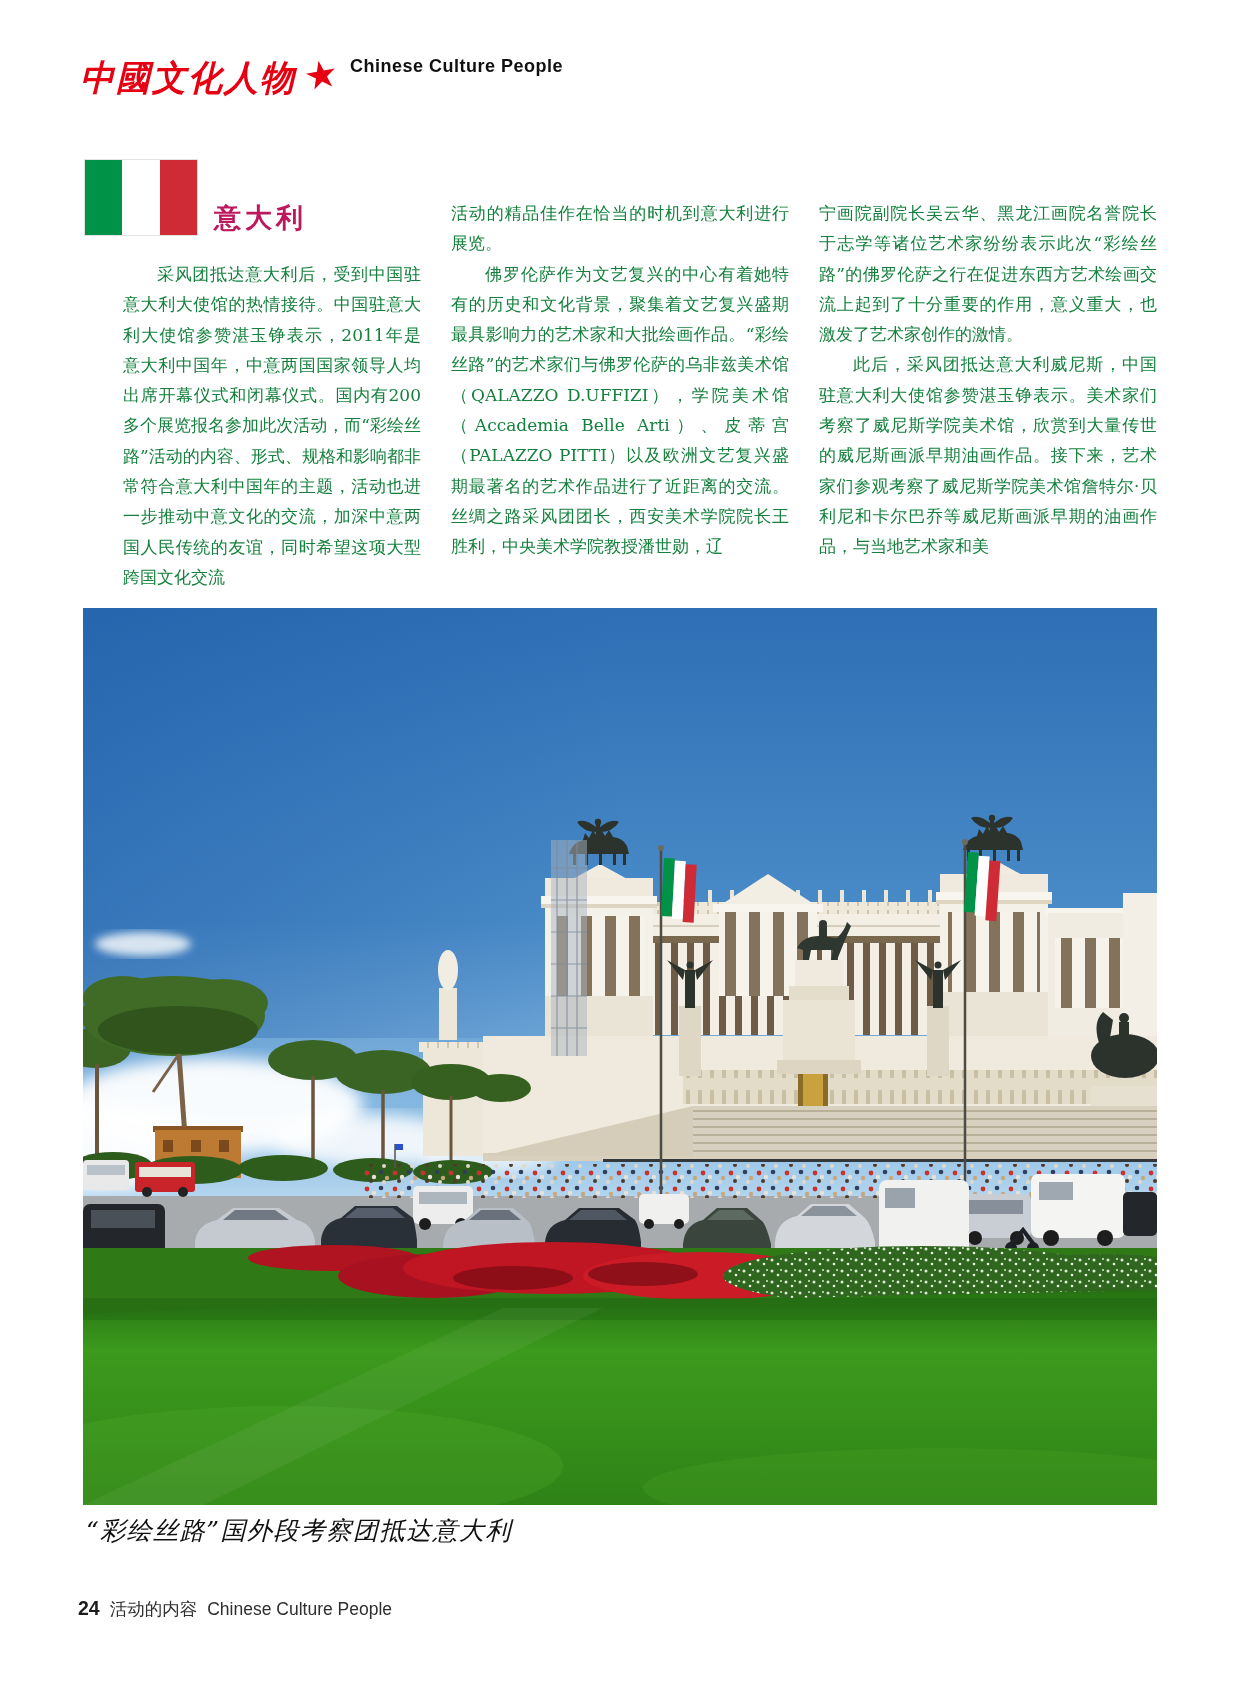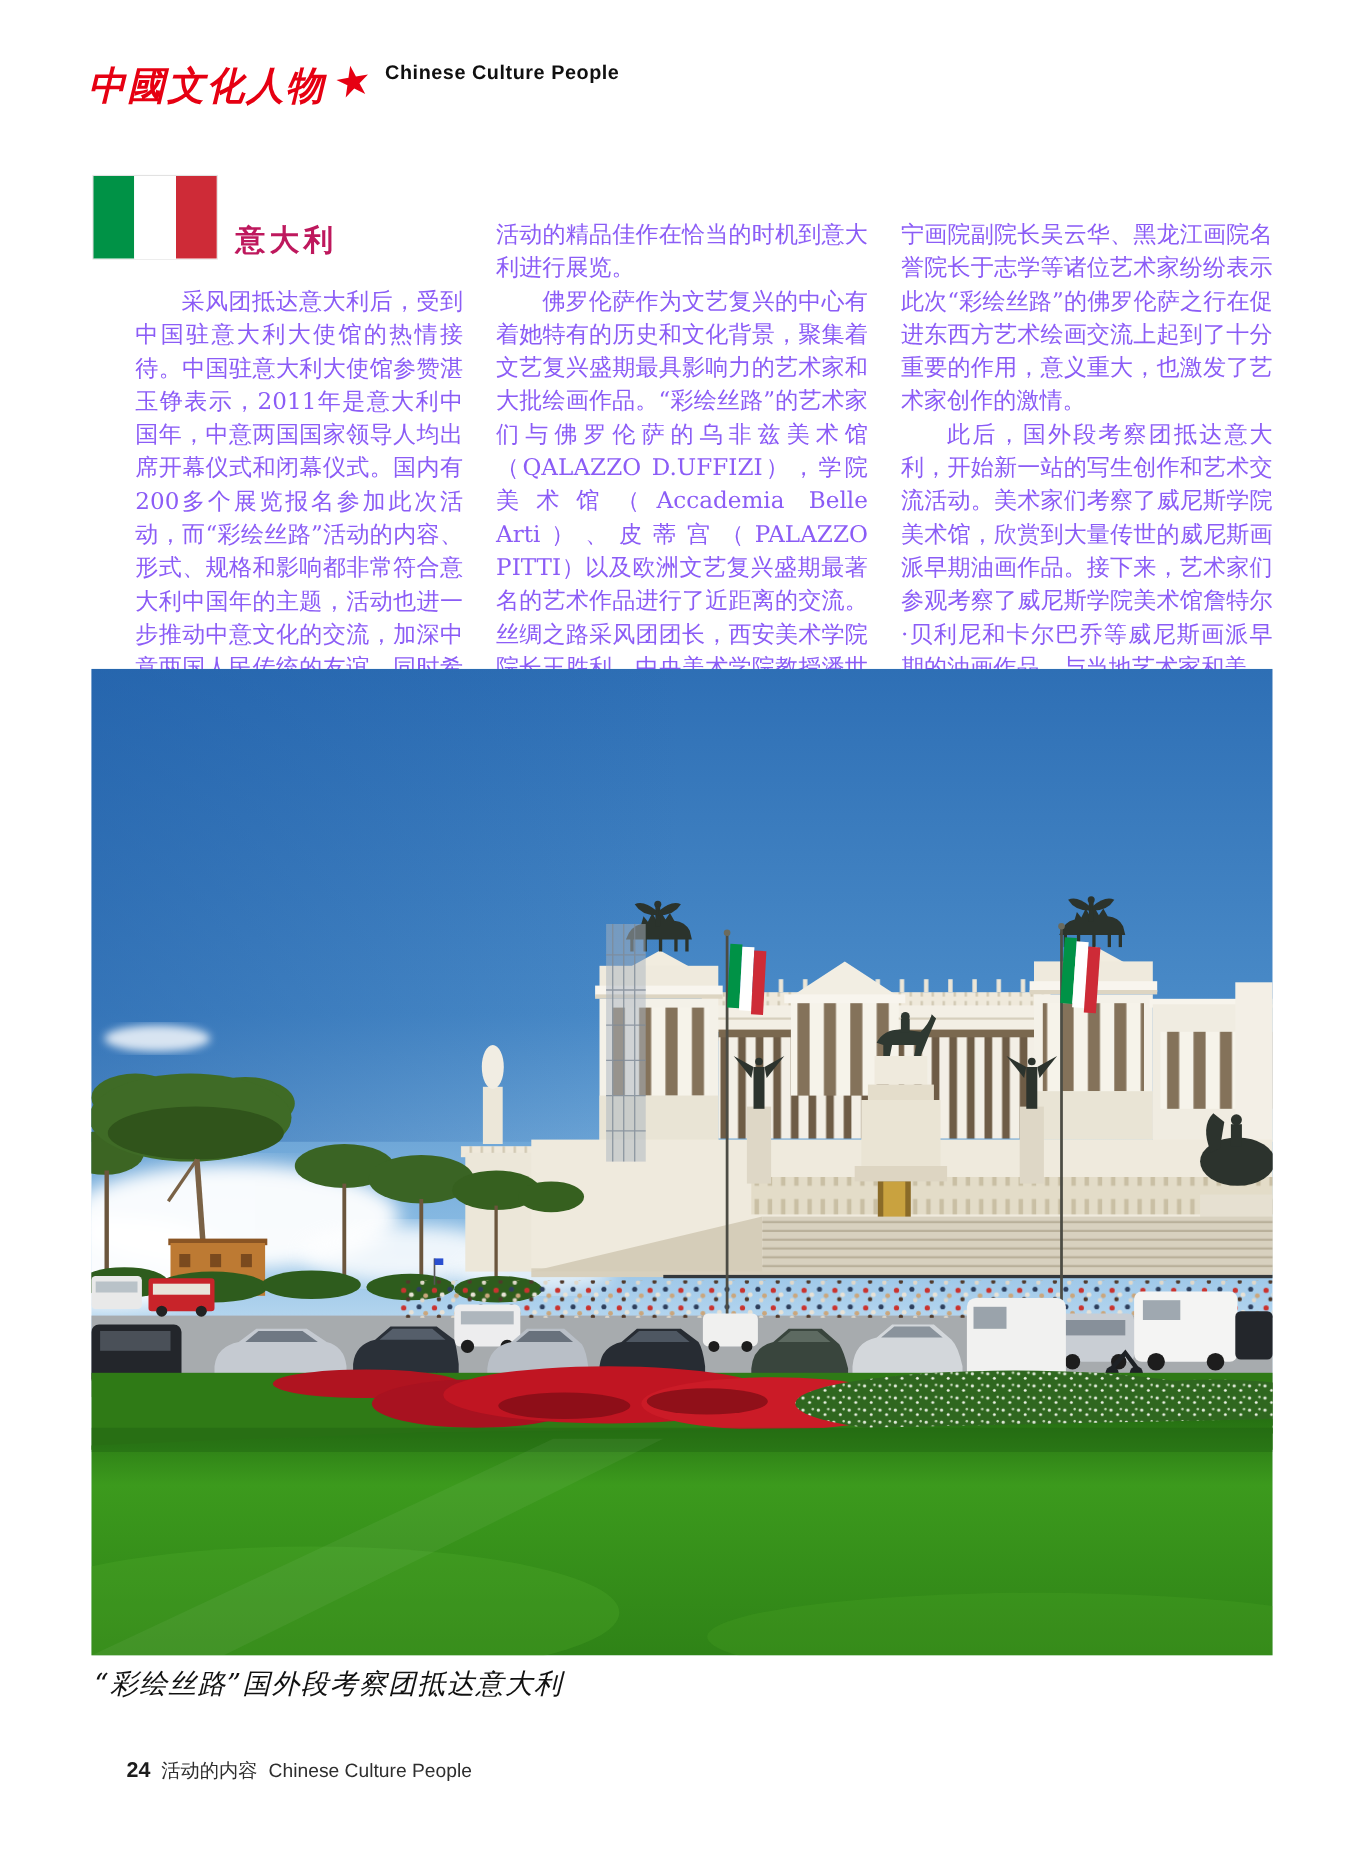--- a/index.html
+++ b/index.html
@@ -18,34 +18,34 @@
           box-shadow:0 0 0 1px #e2e2e2; }
   .flag .g { flex:1; background:#009246; }
   .flag .w { flex:1; background:#ffffff; }
   .flag .r { flex:1; background:#ce2b37; }
   .country { position:absolute; left:214px; top:200px; font-weight:bold; font-size:27px;
              color:#be185d; letter-spacing:4px; }
 
   
   .columns { position:absolute; left:83px; top:198px; width:1074px; display:grid;
              grid-template-columns:338px 338px 338px; column-gap:30px; }
-  .columns p { margin:0; font-family:"DejaVu Serif","Liberation Serif",serif; font-size:21px;
-               line-height:30.3px; text-align:justify; color:#8b5cf6; }
+  .columns p { margin:0; font-family:"DejaVu Serif","Liberation Serif",serif; font-size:17px;
+               line-height:30.3px; text-align:justify; color:#15803d; }
   .indent { text-indent:2em; }
   .col1 { padding-top:61px;margin-left:40px; }
 
   
   .photo-wrap { position:absolute; left:83px; top:608px; width:1074px; height:897px; }
   .photo-wrap svg { display:block; }
 
   .caption { position:absolute; left:86px; top:1514px; font-family:"DejaVu Serif",serif;
              font-style:italic; font-size:25px; color:#111; letter-spacing:1.5px; }
 
   .footer { position:absolute; left:78px; top:1597px; display:flex; align-items:baseline;
-            gap:10px; color:#2e2e2e; font-size:17.5px;margin-left:37px; }
+            gap:10px; color:#2e2e2e; font-size:17.5px; }
   .footer .pn { font-weight:bold; font-size:19.5px; color:#1c1c1c; }
 </style>
 </head>
 <body>
 
 <div class="page">
 
   <div class="brand">
     <span class="brand-cn">中國文化人物</span>
     <span class="brand-star">★</span>
@@ -62,21 +62,21 @@
   <div class="columns">
     <div class="col1">
       <p class="indent">采风团抵达意大利后，受到中国驻意大利大使馆的热情接待。中国驻意大利大使馆参赞湛玉铮表示，2011年是意大利中国年，中意两国国家领导人均出席开幕仪式和闭幕仪式。国内有200多个展览报名参加此次活动，而“彩绘丝路”活动的内容、形式、规格和影响都非常符合意大利中国年的主题，活动也进一步推动中意文化的交流，加深中意两国人民传统的友谊，同时希望这项大型跨国文化交流</p>
     </div>
     <div class="col2">
       <p>活动的精品佳作在恰当的时机到意大利进行展览。</p>
       <p class="indent">佛罗伦萨作为文艺复兴的中心有着她特有的历史和文化背景，聚集着文艺复兴盛期最具影响力的艺术家和大批绘画作品。“彩绘丝路”的艺术家们与佛罗伦萨的乌非兹美术馆（QALAZZO D.UFFIZI），学院美术馆（Accademia Belle Arti）、皮蒂宫（PALAZZO PITTI）以及欧洲文艺复兴盛期最著名的艺术作品进行了近距离的交流。丝绸之路采风团团长，西安美术学院院长王胜利，中央美术学院教授潘世勋，辽</p>
     </div>
     <div class="col3">
       <p>宁画院副院长吴云华、黑龙江画院名誉院长于志学等诸位艺术家纷纷表示此次“彩绘丝路”的佛罗伦萨之行在促进东西方艺术绘画交流上起到了十分重要的作用，意义重大，也激发了艺术家创作的激情。</p>
-      <p class="indent">此后，国外段考察团抵达意大利，开始新一站的写生创作和艺术交流活动。美术家们考察了威尼斯学院美术馆，欣赏到大量传世的威尼斯画派早期油画作品。接下来，艺术家们参观考察了威尼斯学院美术馆詹特尔·贝利尼和卡尔巴乔等威尼斯画派早期的油画作品，与当地艺术家和美</p>
+      <p class="indent">此后，采风团抵达意大利威尼斯，中国驻意大利大使馆参赞湛玉铮表示。美术家们考察了威尼斯学院美术馆，欣赏到大量传世的威尼斯画派早期油画作品。接下来，艺术家们参观考察了威尼斯学院美术馆詹特尔·贝利尼和卡尔巴乔等威尼斯画派早期的油画作品，与当地艺术家和美</p>
     </div>
   </div>
 
   <div class="photo-wrap">
   <svg viewBox="0 0 1074 897" width="1074" height="897">
     <defs>
       <linearGradient id="sky" x1="0" y1="0" x2="0" y2="1">
         <stop offset="0" stop-color="#2e6fb5"></stop>
         <stop offset="0.35" stop-color="#4a8bc8"></stop>
         <stop offset="0.58" stop-color="#8cbde4"></stop>

